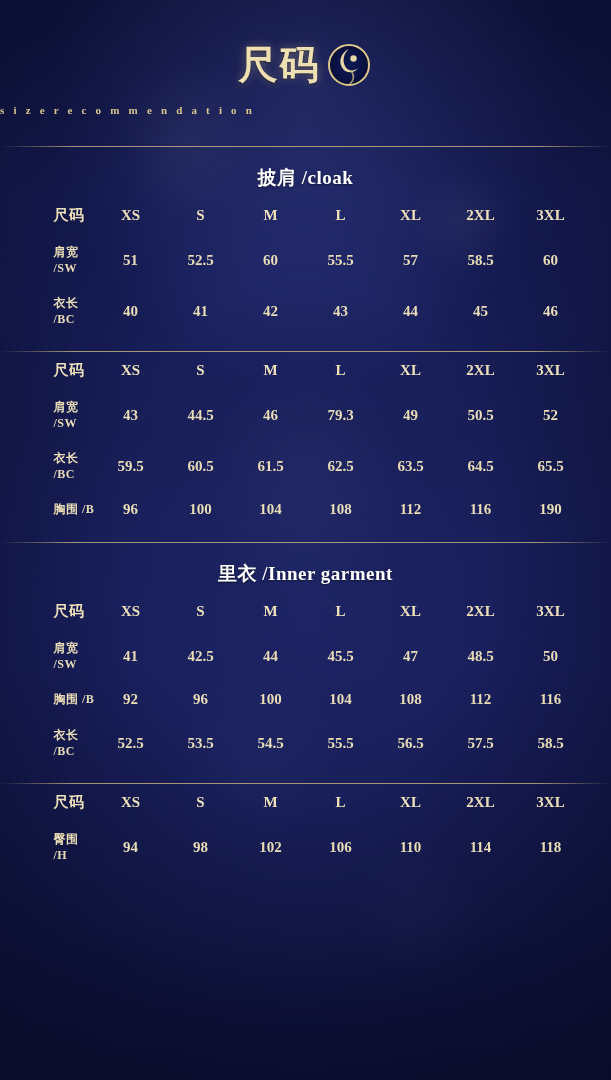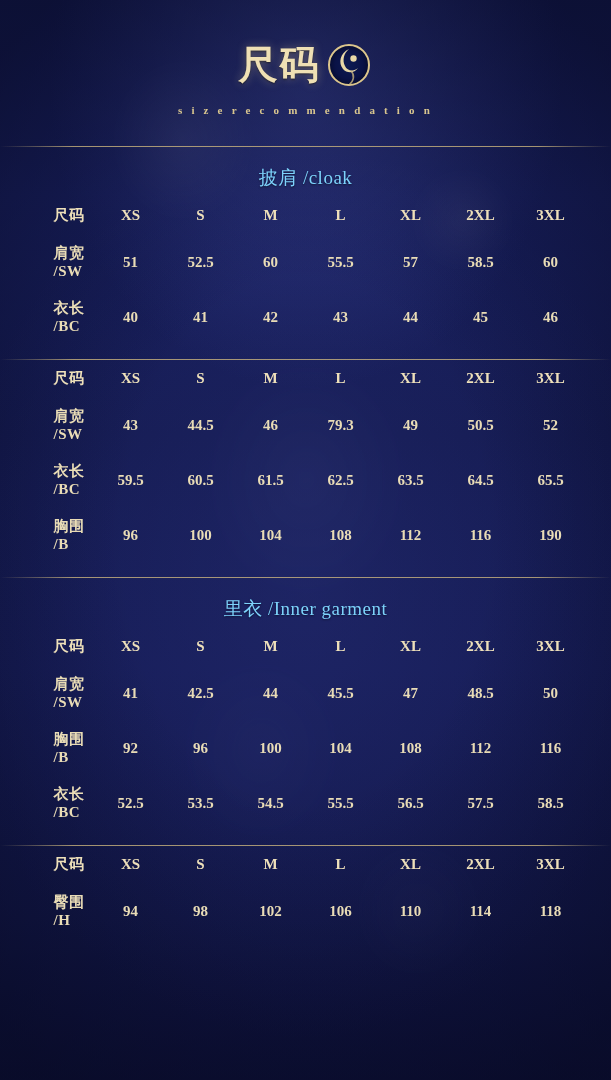--- a/index.html
+++ b/index.html
@@ -82,39 +82,38 @@
     height: 44px;
     margin: 0 2px;
     position: relative;
     flex: 0 0 auto;
   }
   .subtitle {
     position: absolute;
     top: 104px;
     left: 0;
     right: 0;
-    text-align: center;
     font-size: 11px;
     letter-spacing: 3.2px;
     color: #d9c68f;
     font-family: "Liberation Serif", "DejaVu Serif", serif;
     font-weight: bold;
   }
 
   
   .divider {
     height: 1px;
     background: linear-gradient(90deg, rgba(214,190,128,0) 0%, rgba(214,190,128,0.75) 12%, rgba(214,190,128,0.75) 88%, rgba(214,190,128,0) 100%);
     margin: 0;
   }
   .section-title {
     text-align: center;
     font-size: 19px;
-    font-weight: normal;
-    color: #7dd3fc;
+    font-weight: bold;
+    color: #ffffff;
     letter-spacing: 0.5px;
     padding-top: 18px;
     padding-bottom: 6px;
     text-shadow: 0 1px 2px rgba(0,0,0,0.5);
   }
   table.size-table {
     width: 560px;
     margin: 0 auto;
     border-collapse: collapse;
     table-layout: fixed;
@@ -123,21 +122,21 @@
     text-align: center;
     font-size: 15px;
     color: #e9dcb6;
     padding: 9px 0 10px 0;
     font-weight: bold;
     font-family: "Liberation Serif", "DejaVu Serif", serif;
   }
   table.size-table td.rowhead {
     text-align: left;
     padding-left: 28px;
-    font-size: 15px;
+    font-size: 12px;
     letter-spacing: 0.5px;
   }
   table.size-table tr.head td {
     font-size: 15px;
     color: #eee0ba;
   }
   .section {
     padding-bottom: 14px;
   }
   .section.last {

